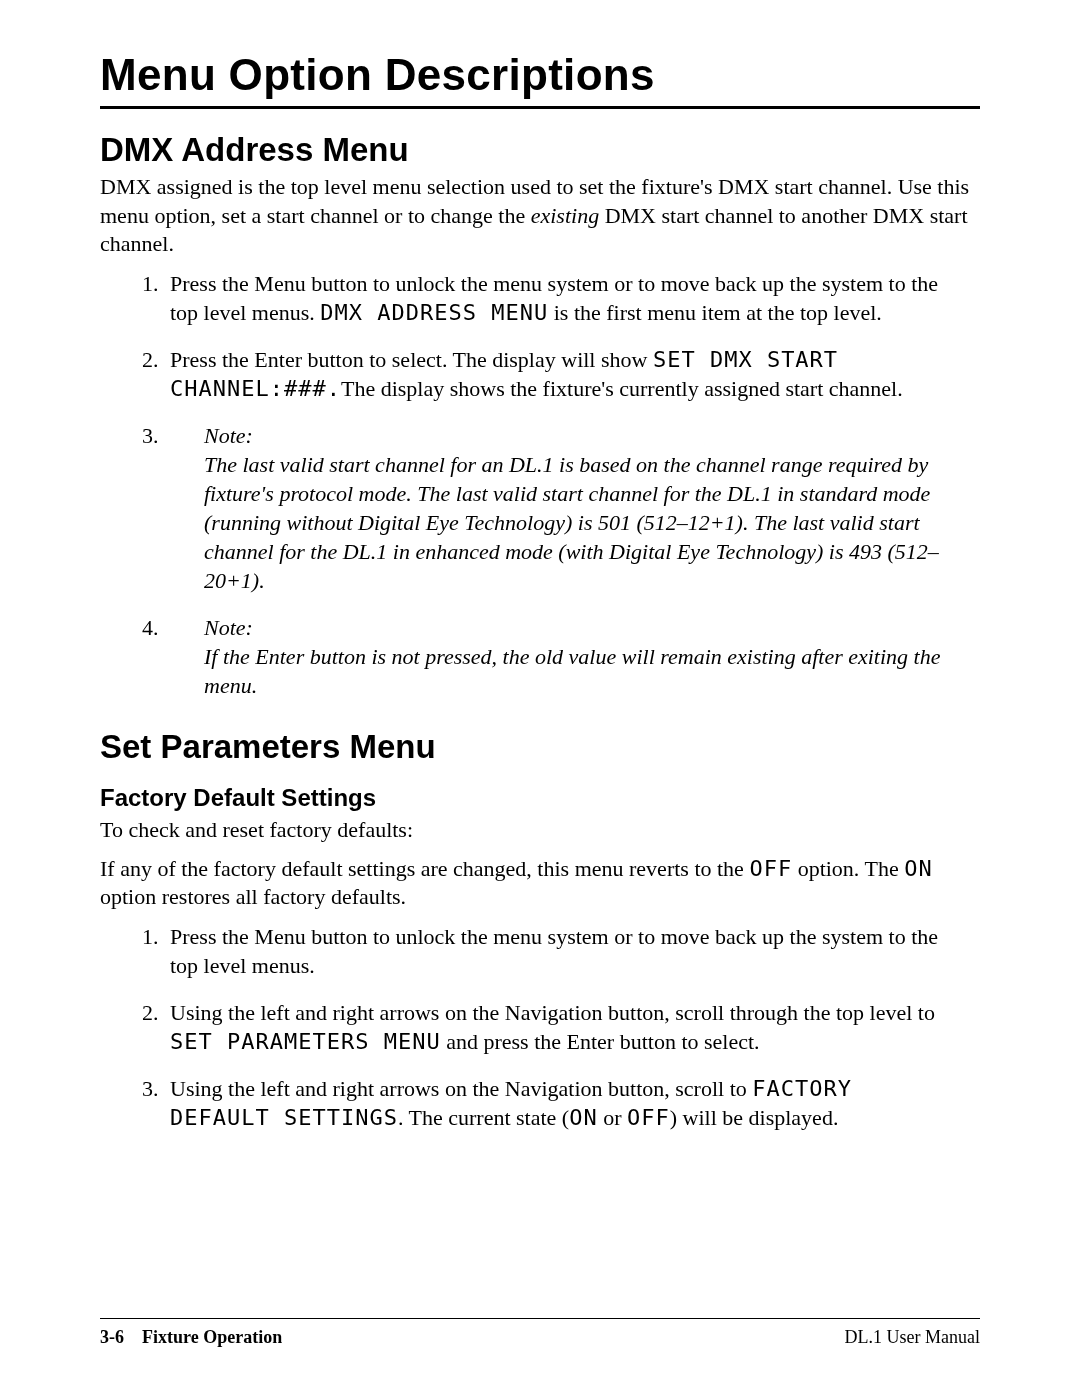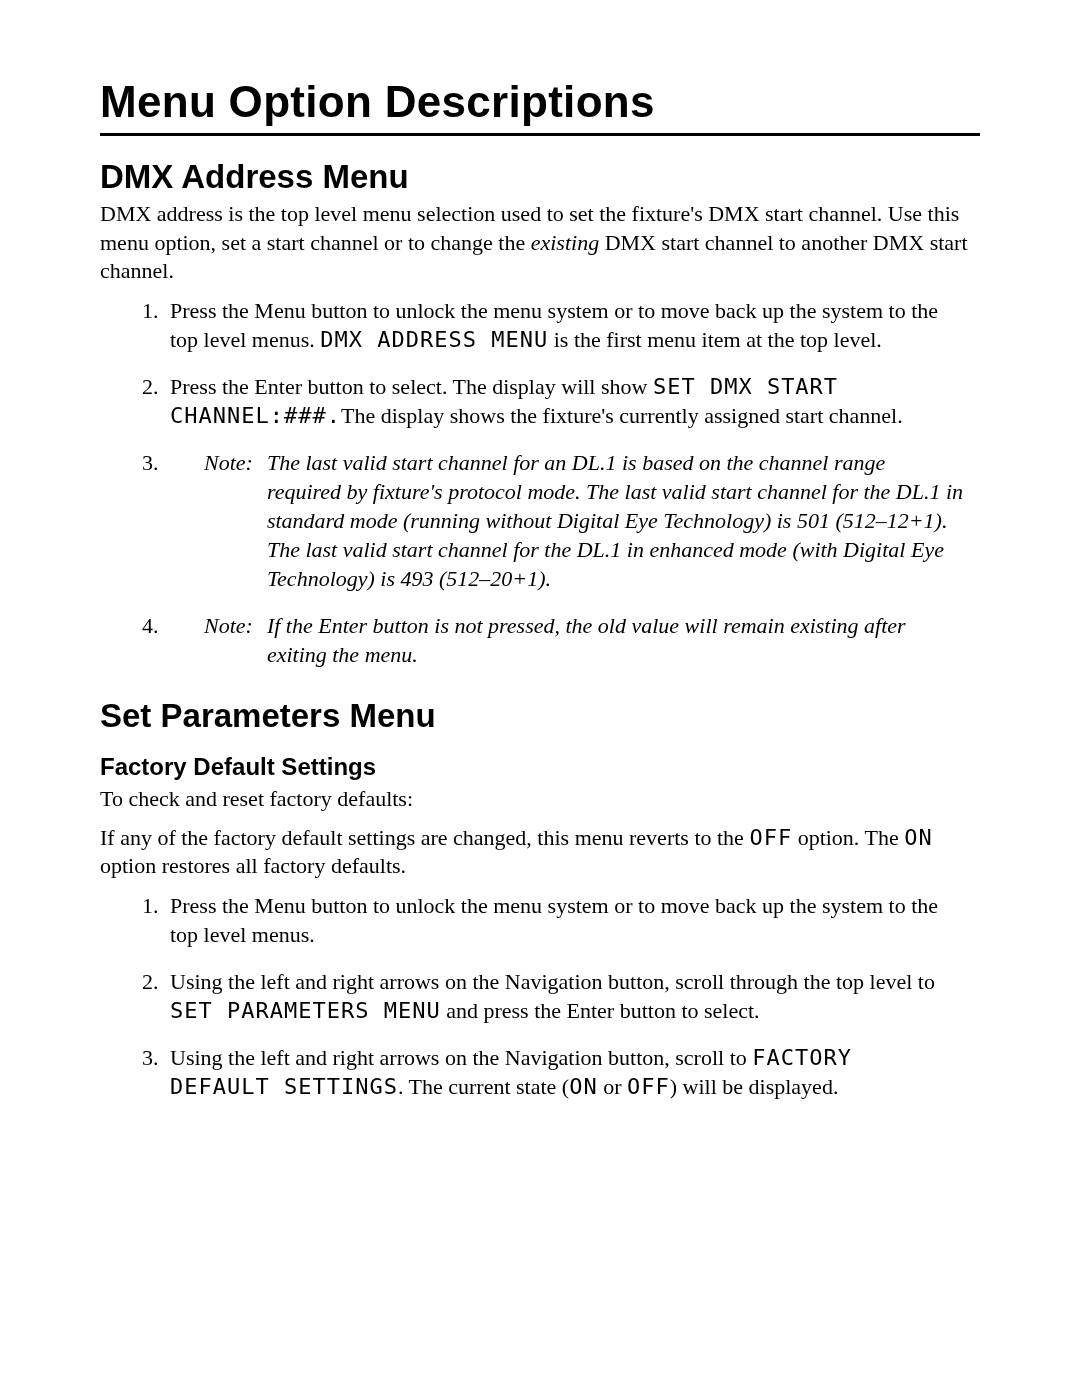--- a/index.html
+++ b/index.html
@@ -7,21 +7,21 @@
     margin: 0;
     padding: 0;
     background: #fff;
     width: 1080px;
     height: 1388px;
   }
   .page {
     box-sizing: border-box;
     width: 1080px;
     height: 1388px;
-    padding: 77px 100px 40px 100px;
+    padding: 50px 100px 40px 100px;
     position: relative;
     font-family: "Times New Roman", Times, serif;
     color: #000;
   }
   .h1 {
     font-family: Helvetica, Arial, sans-serif;
     font-weight: 700;
     font-size: 44px;
     letter-spacing: 0.3px;
     margin: 0 0 6px 0;
@@ -62,20 +62,21 @@
     font-family: "Trebuchet MS", "DejaVu Sans Mono", "Lucida Console", Menlo, monospace;
     letter-spacing: 1px;
   }
   em, .italic { font-style: italic; }
   .note {
     display: flex;
     margin: 10px 0 0 34px;
     font-style: italic;
     font-size: 22px;
     line-height: 1.32;
+    flex-direction: column;
   }
   .note .label {
     flex: 0 0 auto;
     margin-right: 14px;
   }
   .note .text {
     flex: 1 1 auto;
   }
   .footer-rule {
     border: none;
@@ -97,21 +98,21 @@
 </head>
 <body>
 
 <div class="page">
 
   <h1 class="h1">Menu Option Descriptions</h1>
   <hr class="rule-thick">
 
   <h2 class="h2">DMX Address Menu</h2>
   <p class="body">
-    <span>DMX address is the top level menu selection used to set the fixture's DMX start channel. Use this menu option, set a start channel or to change the </span><em>existing</em><span> DMX start channel to another DMX start channel.</span>
+    <span>DMX assigned is the top level menu selection used to set the fixture's DMX start channel. Use this menu option, set a start channel or to change the </span><em>existing</em><span> DMX start channel to another DMX start channel.</span>
   </p>
 
 
   <ol class="steps">
     <li>
       <span>Press the Menu button to unlock the menu system or to move back up the system to the top level menus. </span><span class="code">DMX ADDRESS MENU</span><span> is the first menu item at the top level.</span>
     </li>
     <li>
       <span>Press the Enter button to select. The display will show </span><span class="code">SET DMX START CHANNEL:###.</span><span>The display shows the fixture's currently assigned start channel.</span>
     </li>
@@ -142,14 +143,24 @@
       <span>Press the Menu button to unlock the menu system or to move back up the system to the top level menus.</span>
     </li>
     <li>
       <span>Using the left and right arrows on the Navigation button, scroll through the top level to </span><span class="code">SET PARAMETERS MENU</span><span> and press the Enter button to select.</span>
     </li>
     <li>
       <span>Using the left and right arrows on the Navigation button, scroll to </span><span class="code">FACTORY DEFAULT SETTINGS</span><span>. The current state (</span><span class="code">ON</span><span> or </span><span class="code">OFF</span><span>) will be displayed.</span>
     </li>
   </ol>
 
+  <div style="position:absolute; left:100px; right:100px; bottom:40px;">
+    <hr class="footer-rule">
+    <div class="footer">
+      <div class="left">
+        <span class="pnum">3-6</span>
+        <span class="section">Fixture Operation</span>
+      </div>
+      <div class="right">DL.1 User Manual</div>
+    </div>
+  </div>
 
 </div>
 
 </body></html>

